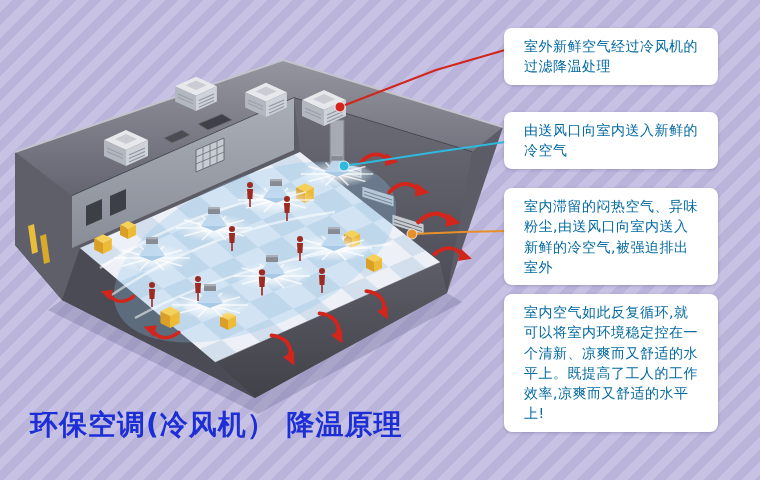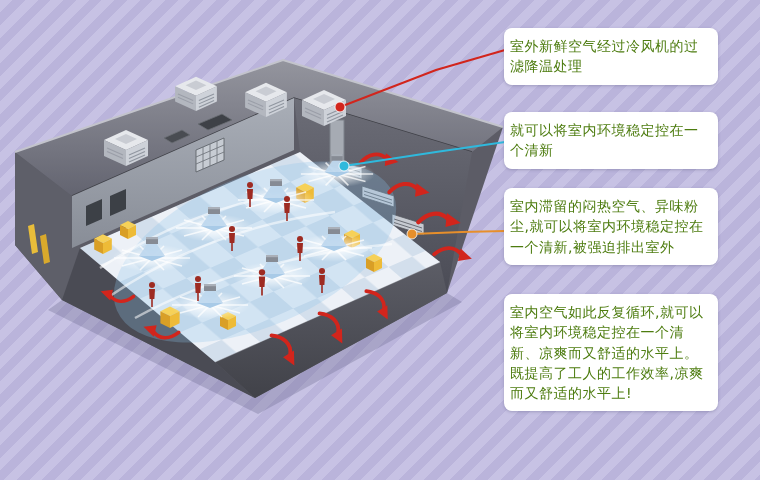--- a/index.html
+++ b/index.html
@@ -4,22 +4,22 @@
 <style>
   html,body{margin:0;padding:0}
   .stage{
     position:relative;width:760px;height:480px;overflow:hidden;
     background:repeating-linear-gradient(135deg,#c7c2e4 0 9px,#bab4db 9px 18px);
     font-family:"DejaVu Sans","Liberation Sans",sans-serif;
   }
   .diagram-svg{position:absolute;left:0;top:0}
   .callout{
     position:absolute;left:504px;width:214px;box-sizing:border-box;
-    background:#ffffff;border-radius:8px;padding:8px 6px;
-    color:#4d7c0f;font-size:14px;line-height:1.45;
+    background:#ffffff;border-radius:8px;padding:8px 20px;
+    color:#0369a1;font-size:14px;line-height:1.45;
     box-shadow:0 1px 3px rgba(70,70,110,.3);
     letter-spacing:.5px;
   }
   .c1{top:28px}.c2{top:112px}.c3{top:188px}.c4{top:294px}
   .poster-title{
     position:absolute;left:30px;top:406px;
     font-size:28px;font-weight:bold;color:#1c2ed6;letter-spacing:1px;
     white-space:nowrap;
   }
 </style>
@@ -233,18 +233,19 @@
       <polyline points="344,166 436,152 505,142" fill="none" stroke="#2fb9dd" stroke-width="2"></polyline>
       <circle cx="344" cy="166" r="5" fill="#2fb9dd" stroke="#ffffff" stroke-width="0.8"></circle>
     </g>
     <g>
       <polyline points="412,234 462,232 505,231" fill="none" stroke="#e78f2b" stroke-width="2"></polyline>
       <circle cx="412" cy="234" r="5" fill="#e78f2b" stroke="#ffffff" stroke-width="0.8"></circle>
     </g>
   </svg>
 
   <div class="callout c1">室外新鲜空气经过冷风机的过滤降温处理</div>
-  <div class="callout c2">就可以将室内环境稳定控在一个清新</div>
-  <div class="callout c3">室内滞留的闷热空气、异味粉尘,就可以将室内环境稳定控在一个清新,被强迫排出室外</div>
+  <div class="callout c2">由送风口向室内送入新鲜的冷空气</div>
+  <div class="callout c3">室内滞留的闷热空气、异味粉尘,由送风口向室内送入新鲜的冷空气,被强迫排出室外</div>
   <div class="callout c4">室内空气如此反复循环,就可以将室内环境稳定控在一个清新、凉爽而又舒适的水平上。既提高了工人的工作效率,凉爽而又舒适的水平上!</div>
 
+  <div class="poster-title">环保空调(冷风机） 降温原理</div>
 
 </div>
 
 </body></html>

